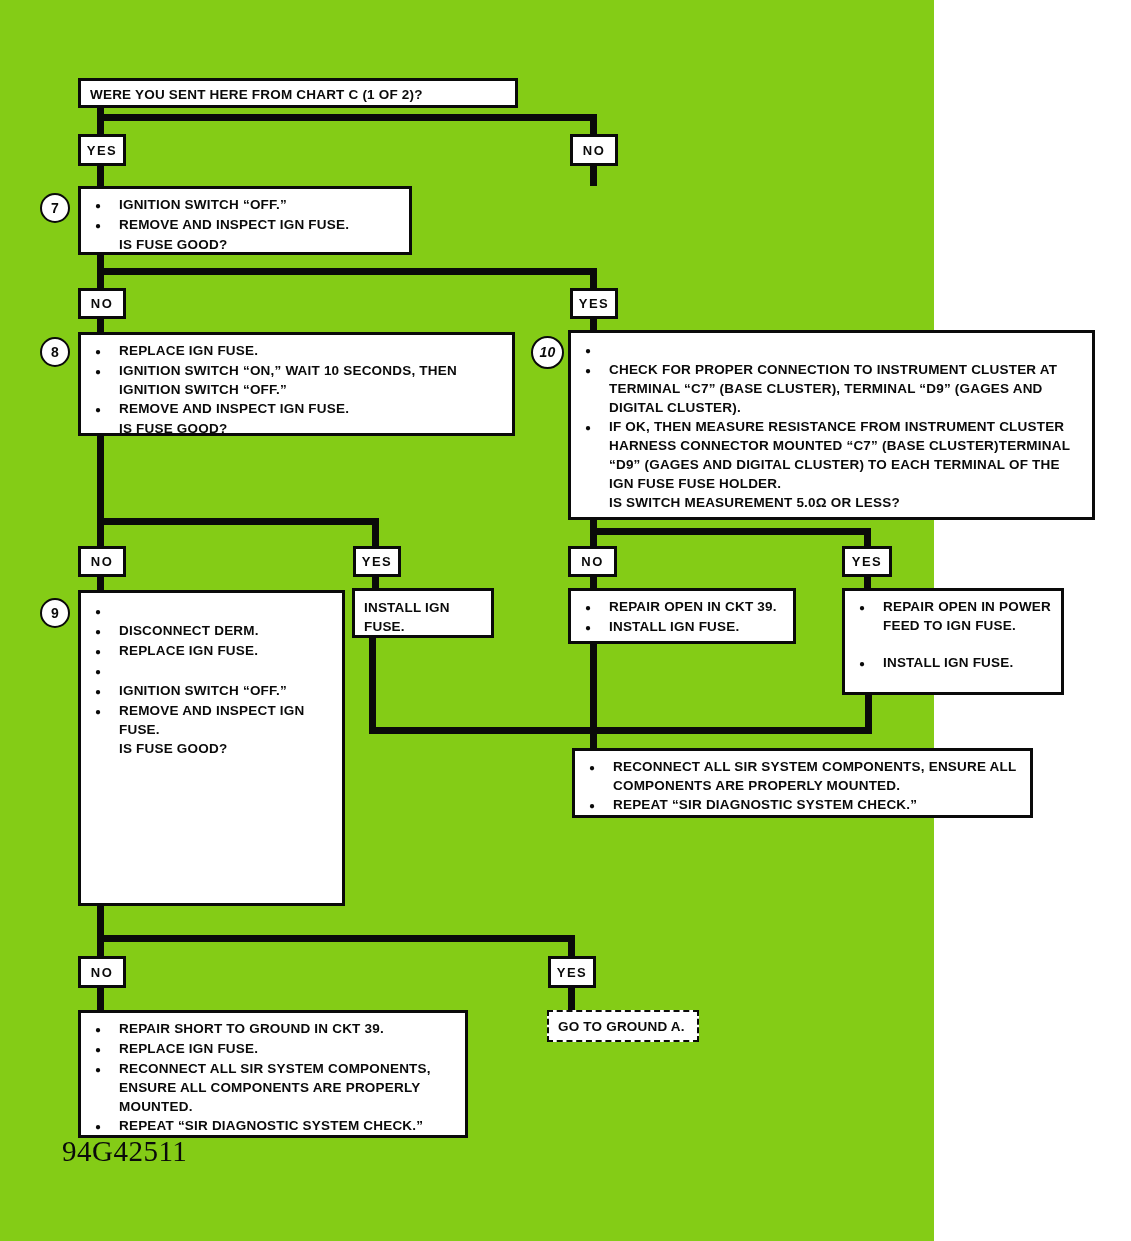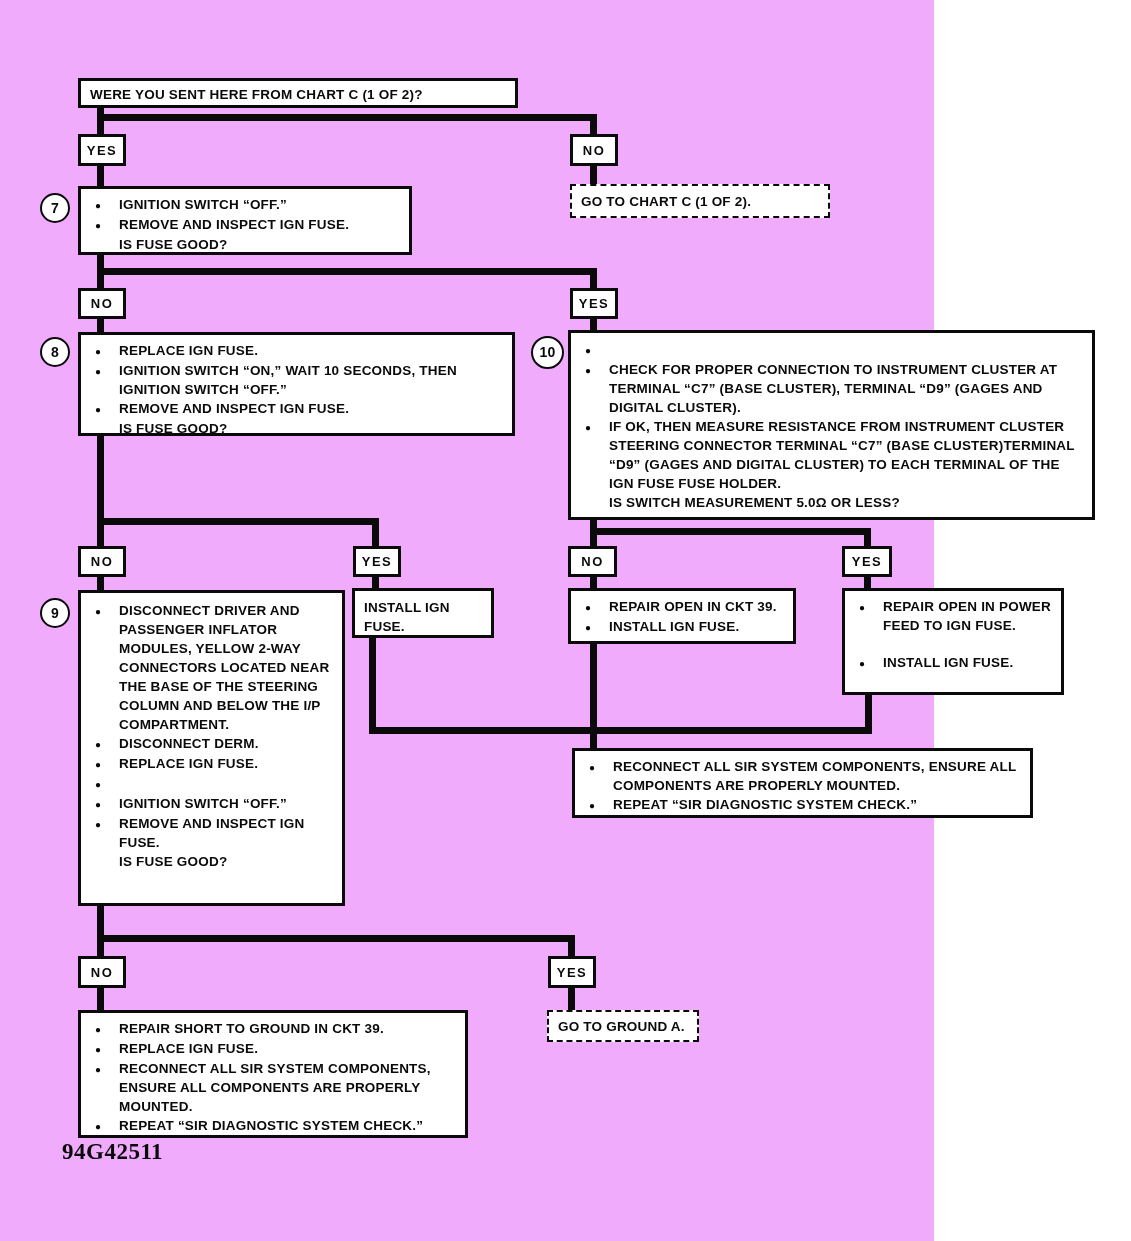--- a/index.html
+++ b/index.html
@@ -1,35 +1,35 @@
 <!DOCTYPE html>
 <html><head>
 <meta charset="utf-8">
 <style>
   html,body{margin:0;padding:0;background:#ffffff;}
   #canvas{
-    position:relative;width:934px;height:1241px;background:#f0abfc;
+    position:relative;width:934px;height:1241px;background:#84cc16;
     font-family:"Liberation Sans",sans-serif;font-weight:bold;color:#0a0a0a;
     font-size:13.5px;line-height:19px;letter-spacing:.2px;
   }
   .box{position:absolute;border:3px solid #0a0a0a;background:#fff;box-sizing:border-box;}
   .lbl{display:flex;align-items:center;justify-content:center;font-size:13px;letter-spacing:1.5px;}
   .dashed{position:absolute;border:2.5px dashed #0a0a0a;background:#fff;box-sizing:border-box;
     display:flex;align-items:center;padding-left:9px;font-size:13.5px;}
   .stepbox{padding:6px 6px 2px 8px;}
   .brow{display:flex;align-items:flex-start;}
   .bt{flex:0 0 30px;width:30px;font-size:10px;line-height:19px;padding-top:1px;padding-left:6px;box-sizing:border-box;}
   .txt{flex:1;}
   .gap{margin-top:18px;}
   .circle{position:absolute;border:2.5px solid #0a0a0a;border-radius:50%;background:#fff;
     display:flex;align-items:center;justify-content:center;font-size:14px;box-sizing:border-box;}
   .line{position:absolute;background:#0a0a0a;}
   .plain{display:flex;align-items:flex-start;padding:7px 4px 0 9px;}
   #figno{position:absolute;left:62px;top:1142px;font-family:"Liberation Serif",serif;
-    font-size:23px;font-weight:bold;letter-spacing:.5px;}
+    font-size:29px;font-weight:normal;letter-spacing:.5px;}
 </style>
 </head>
 <body>
 
 <div id="canvas">
 
   <div class="line" style="left:97px;top:107px;width:7px;height:28px;"></div>
   <div class="line" style="left:97px;top:114px;width:500px;height:7px;"></div>
   <div class="line" style="left:590px;top:114px;width:7px;height:22px;"></div>
   <div class="line" style="left:97px;top:164px;width:7px;height:24px;"></div>
@@ -63,23 +63,20 @@
     <span class="txt">WERE YOU SENT HERE FROM CHART C (1 OF 2)?</span>
   </div>
 
   <div class="box lbl" style="left:78px;top:134px;width:48px;height:32px;">
     <span>YES</span>
   </div>
   <div class="box lbl" style="left:570px;top:134px;width:48px;height:32px;">
     <span>NO</span>
   </div>
 
-  <div class="dashed" style="left:570px;top:184px;width:260px;height:34px;">
-    <span>GO TO CHART C (1 OF 2).</span>
-  </div>
 
   <div class="circle" style="left:40px;top:193px;width:30px;height:30px;">
     <span>7</span>
   </div>
   <div class="box stepbox" style="left:78px;top:186px;width:334px;height:69px;">
     <div class="brow">
         <span class="bt">●</span>
       <span class="txt">IGNITION SWITCH “OFF.”</span>
       </div>
     <div class="brow">
@@ -114,34 +111,34 @@
     <div class="brow">
         <span class="bt">●</span>
       <span class="txt">REMOVE AND INSPECT IGN FUSE.</span>
       </div>
     <div class="brow">
         <span class="bt"></span>
       <span class="txt">IS FUSE GOOD?</span>
       </div>
   </div>
 
-  <div class="circle" style="left:531px;top:336px;width:33px;height:33px;">
+  <div class="circle" style="left:531px;top:336px;width:33px;height:33px;font-style:italic;">
     <span>10</span>
   </div>
   <div class="box stepbox" style="left:568px;top:330px;width:527px;height:190px;padding-top:7px;">
     <div class="brow">
         <span class="bt">●</span>
       </div>
     <div class="brow">
         <span class="bt">●</span>
       <span class="txt">CHECK FOR PROPER CONNECTION TO INSTRUMENT CLUSTER AT TERMINAL “C7” (BASE CLUSTER), TERMINAL “D9” (GAGES AND DIGITAL CLUSTER).</span>
       </div>
     <div class="brow">
         <span class="bt">●</span>
-      <span class="txt">IF OK, THEN MEASURE RESISTANCE FROM INSTRUMENT CLUSTER STEERING CONNECTOR TERMINAL “C7” (BASE CLUSTER)TERMINAL “D9” (GAGES AND DIGITAL CLUSTER) TO EACH TERMINAL OF THE IGN FUSE FUSE HOLDER.</span>
+      <span class="txt">IF OK, THEN MEASURE RESISTANCE FROM INSTRUMENT CLUSTER HARNESS CONNECTOR MOUNTED “C7” (BASE CLUSTER)TERMINAL “D9” (GAGES AND DIGITAL CLUSTER) TO EACH TERMINAL OF THE IGN FUSE FUSE HOLDER.</span>
       </div>
     <div class="brow">
         <span class="bt"></span>
       <span class="txt">IS SWITCH MEASUREMENT 5.0Ω OR LESS?</span>
       </div>
   </div>
 
   <div class="box lbl" style="left:78px;top:546px;width:48px;height:31px;">
     <span>NO</span>
   </div>
@@ -154,21 +151,20 @@
   <div class="box lbl" style="left:842px;top:546px;width:50px;height:31px;">
     <span>YES</span>
   </div>
 
   <div class="circle" style="left:40px;top:598px;width:30px;height:30px;">
     <span>9</span>
   </div>
   <div class="box stepbox" style="left:78px;top:590px;width:267px;height:316px;padding-top:8px;">
     <div class="brow">
         <span class="bt">●</span>
-      <span class="txt">DISCONNECT DRIVER AND PASSENGER INFLATOR MODULES, YELLOW 2-WAY CONNECTORS LOCATED NEAR THE BASE OF THE STEERING COLUMN AND BELOW THE I/P COMPARTMENT.</span>
       </div>
     <div class="brow">
         <span class="bt">●</span>
       <span class="txt">DISCONNECT DERM.</span>
       </div>
     <div class="brow">
         <span class="bt">●</span>
       <span class="txt">REPLACE IGN FUSE.</span>
       </div>
     <div class="brow">

